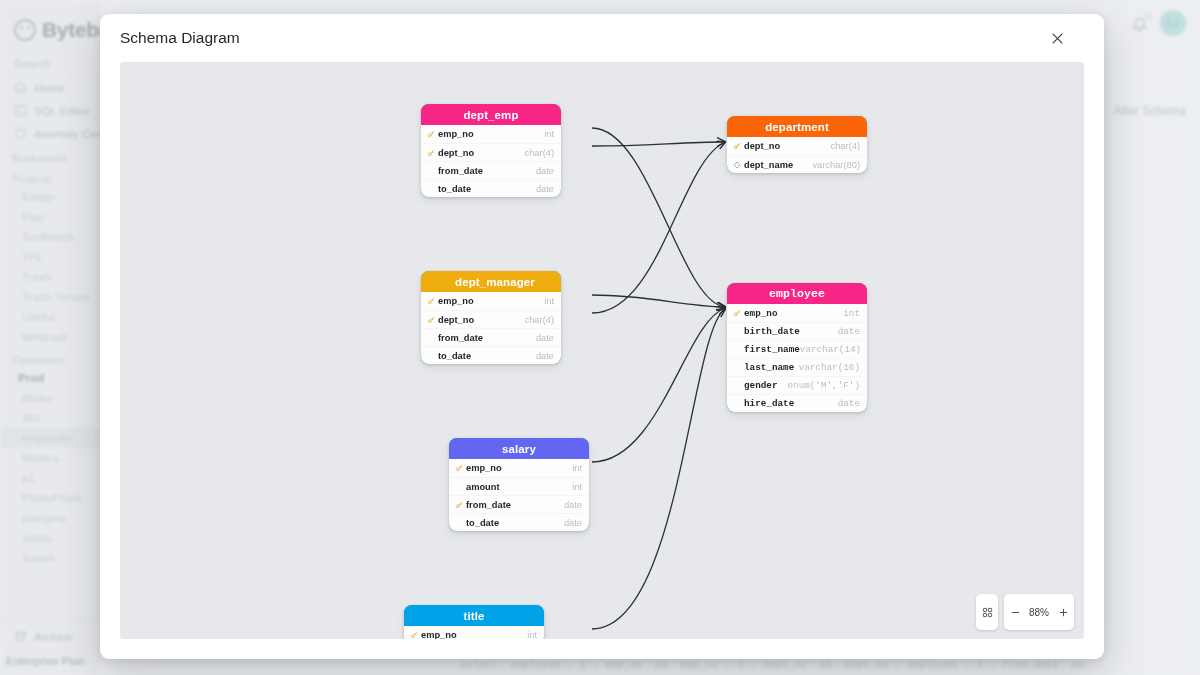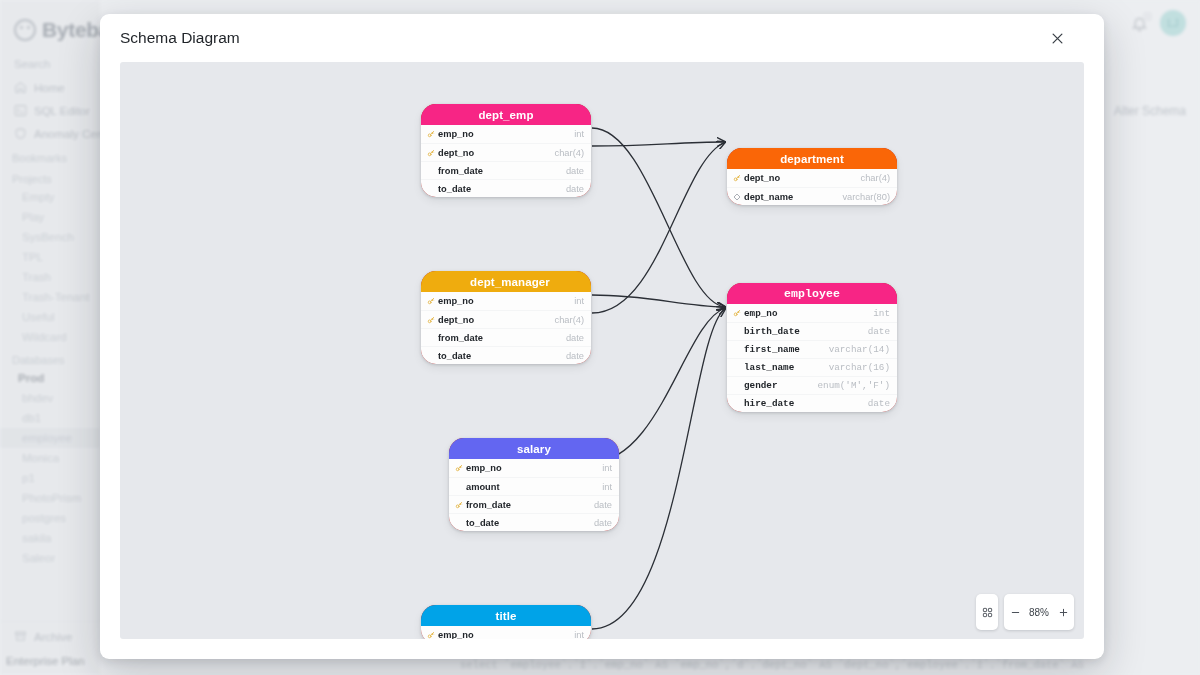--- a/index.html
+++ b/index.html
@@ -109,23 +109,23 @@
     position: relative; width: 100%; height: 100%;
     background: #e6e8ec;
     border-radius: 3px;
     overflow: hidden;
   }
   .canvas-svg { position: absolute; inset: 0; width: 100%; height: 100%; }
 
   
   .node {
     position: absolute;
-    width: 170px;
-    background: #b91c1c;
-    border-radius: 15px;
+    width: 140px;
+    background: #22c55e;
+    border-radius: 8px;
     box-shadow: 0 1px 3px rgba(20,24,34,.18), 0 4px 10px rgba(20,24,34,.07);
     overflow: hidden;
     z-index: 3;
   }
   .node-head {
     height: 21px;
     display: flex; align-items: center; justify-content: center;
     color: #ffffff; font-size: 11.5px; font-weight: 700;
     letter-spacing: .1px;
   }
@@ -309,21 +309,21 @@
                 </div>
                 <div class="row">
                   <span class="row-ic">
                     <span></span>
                   </span>
                   <span class="row-name">to_date</span>
                   <span class="row-type">date</span>
                 </div>
               </div>
             </div>
-            <div class="node" style="left: 607px; top: 54px; margin-top: 32px;">
+            <div class="node" style="left: 607px; top: 54px;">
               <div class="node-head" style="background: rgb(250, 102, 7);">department</div>
               <div class="node-rows">
                 <div class="row">
                   <span class="row-ic">
                     <svg width="8" height="8" viewBox="0 0 24 24" fill="none" stroke="#E3B23C" stroke-width="2.4" stroke-linecap="round">
                       <circle cx="8" cy="16" r="4.2"></circle>
                       <path d="M11 13L20 4M17 7l2.4 2.4M15 9l2.2 2.2"></path>
                     </svg>
                   </span>
                   <span class="row-name">dept_no</span>
@@ -461,21 +461,21 @@
                 </div>
                 <div class="row">
                   <span class="row-ic">
                     <span></span>
                   </span>
                   <span class="row-name">to_date</span>
                   <span class="row-type">date</span>
                 </div>
               </div>
             </div>
-            <div class="node" style="left: 301px; top: 543px;">
+            <div class="node" style="left: 284px; top: 543px;">
               <div class="node-head" style="background: rgb(0, 163, 232);">title</div>
               <div class="node-rows">
                 <div class="row">
                   <span class="row-ic">
                     <svg width="8" height="8" viewBox="0 0 24 24" fill="none" stroke="#E3B23C" stroke-width="2.4" stroke-linecap="round">
                       <circle cx="8" cy="16" r="4.2"></circle>
                       <path d="M11 13L20 4M17 7l2.4 2.4M15 9l2.2 2.2"></path>
                     </svg>
                   </span>
                   <span class="row-name">emp_no</span>

